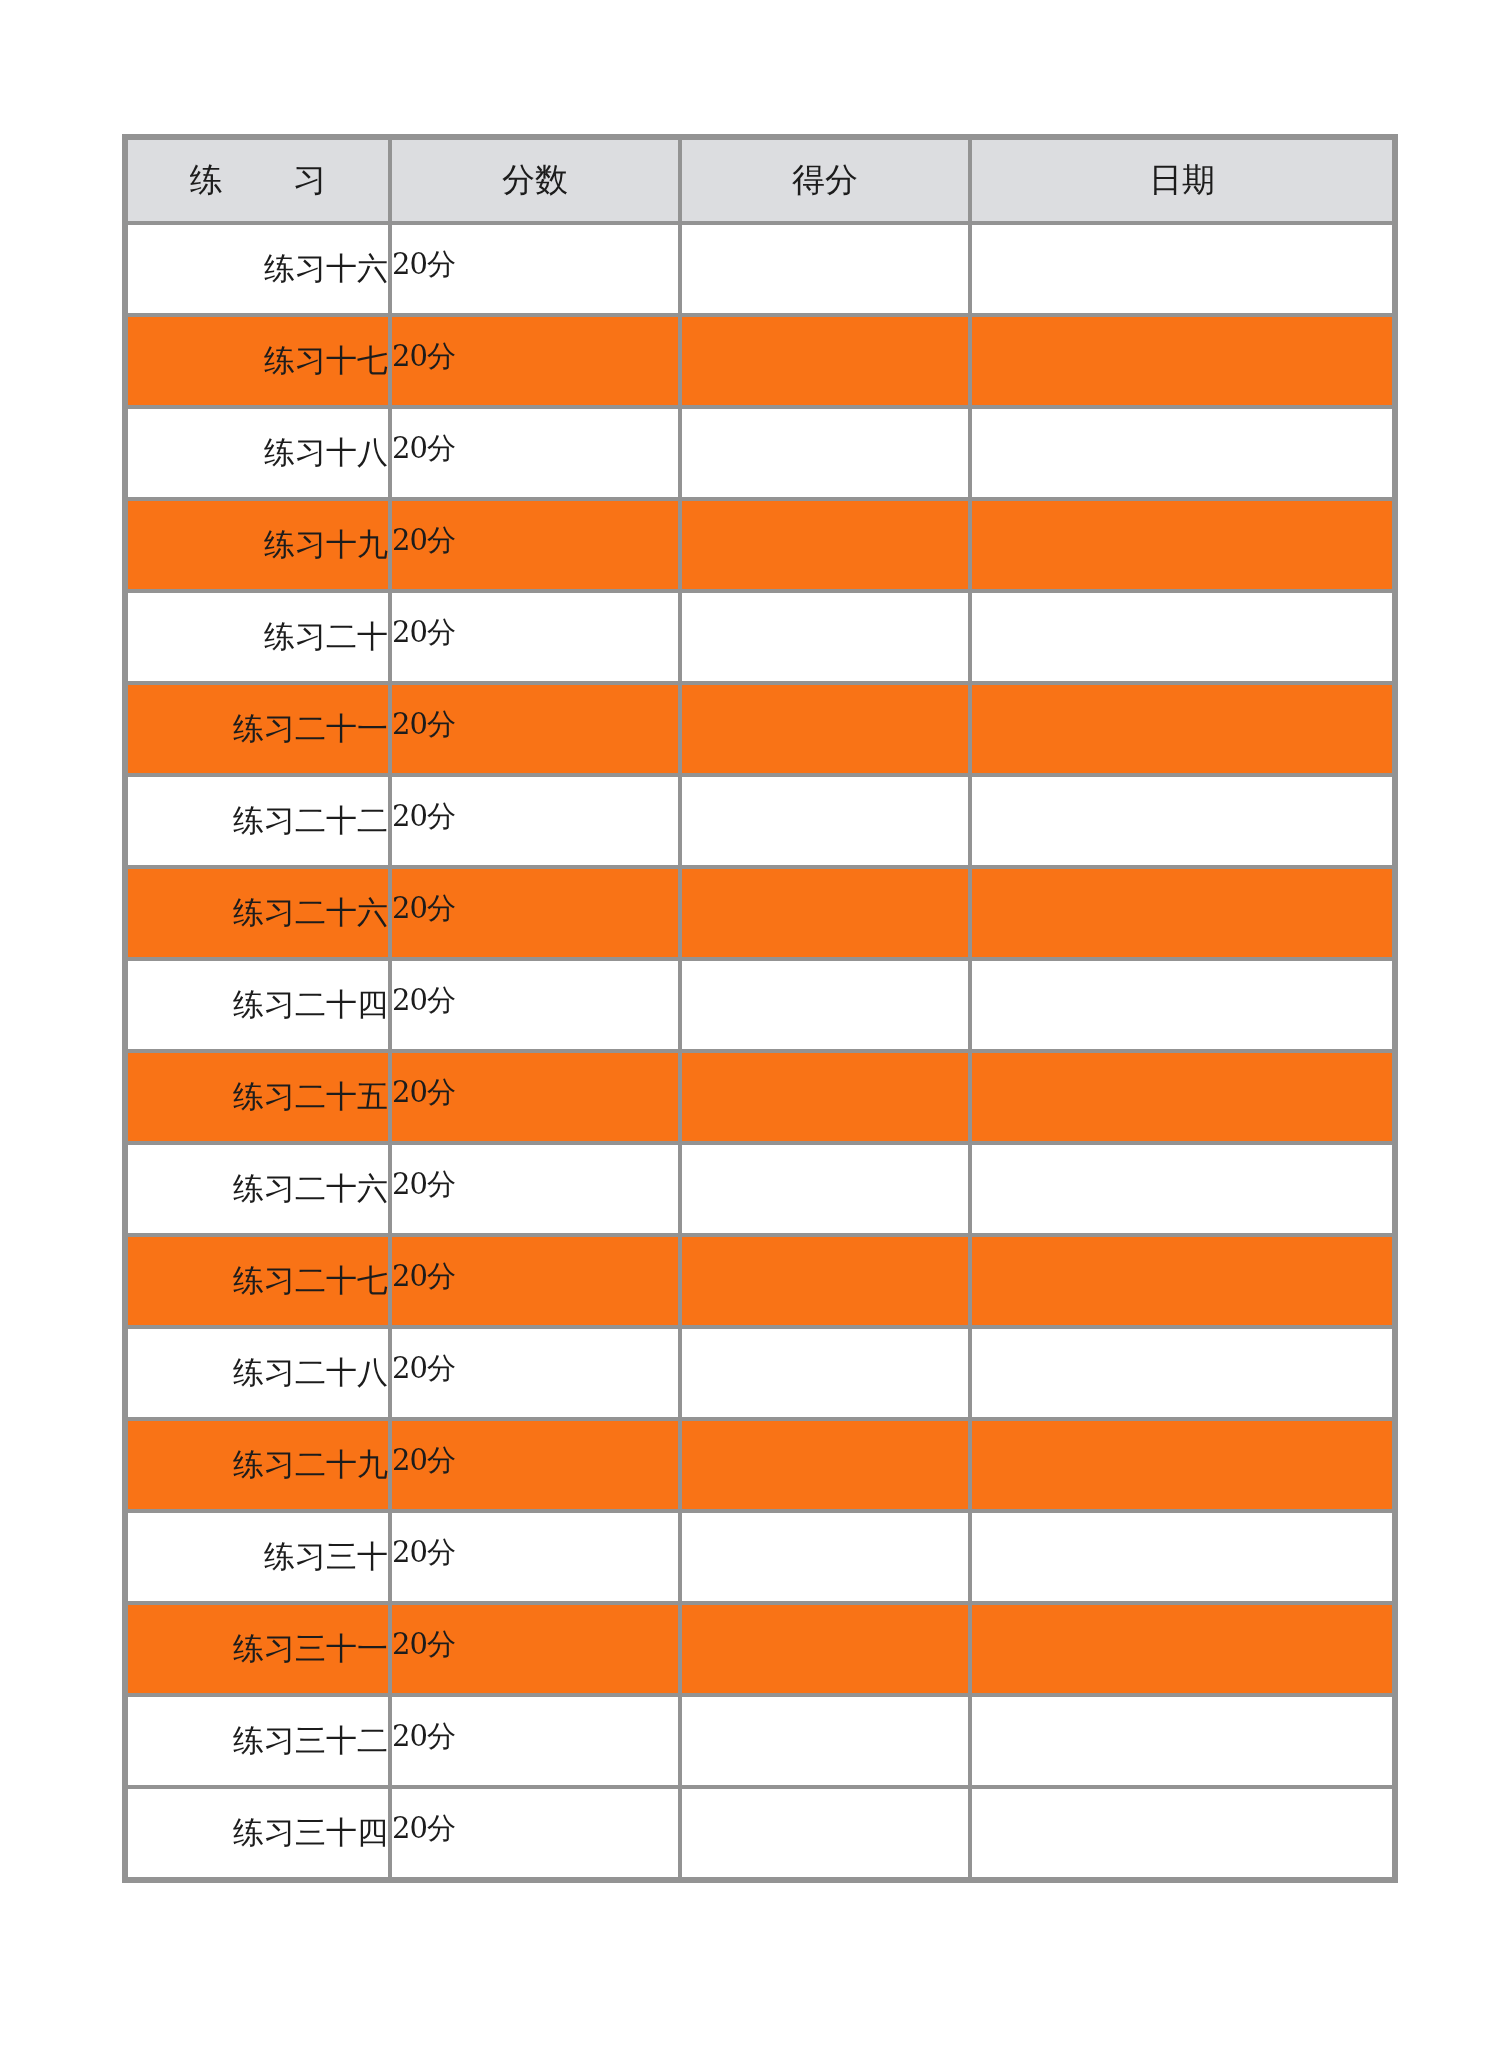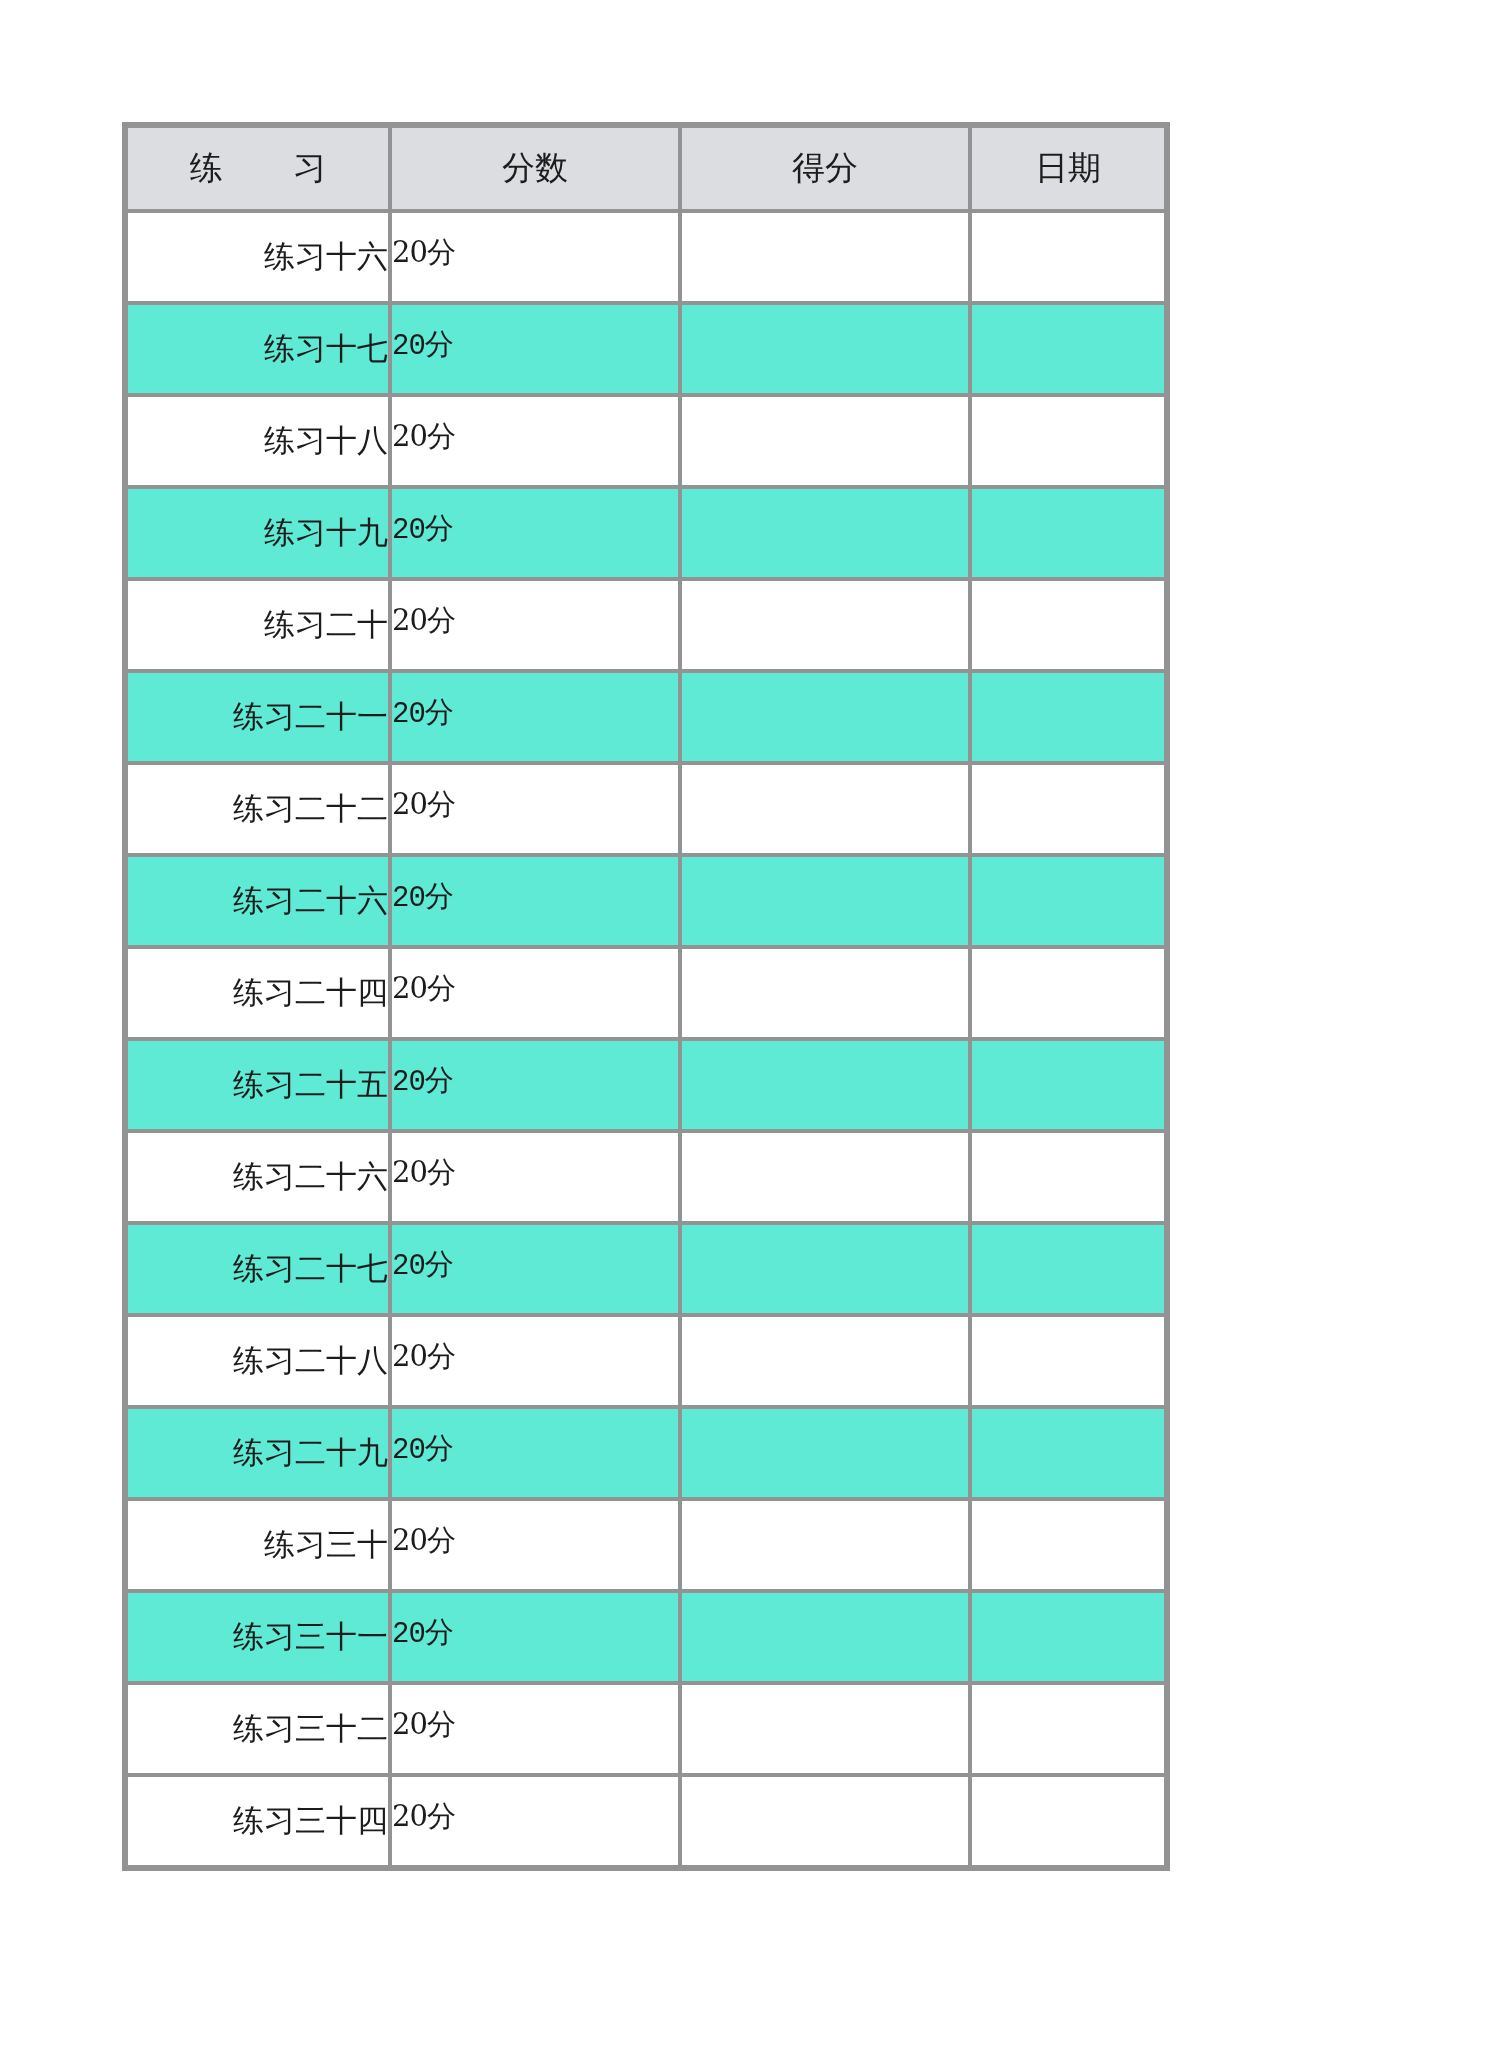--- a/index.html
+++ b/index.html
@@ -1,39 +1,39 @@
 <!DOCTYPE html>
 <html><head>
   <meta charset="utf-8">
   <style>
     html, body { margin: 0; padding: 0; background: #ffffff; }
     body { width: 1499px; height: 2051px; position: relative; overflow: hidden; }
     .score-table {
       position: absolute;
-      left: 122px; top: 122px;
-      width: 1048px;
+      left: 122px; top: 134px;
+      width: 1276px;
       border-collapse: collapse;
       border: 6px solid #939393;
       table-layout: fixed;
     }
     .score-table th, .score-table td {
       border: 4px solid #939393;
       padding: 0;
       color: #1c1c1c;
     }
     .score-table th {
       height: 81px;
       background: #dcdde0;
       font-family: "DejaVu Sans", sans-serif;
       font-size: 33px;
       font-weight: normal;
       text-align: center;
     }
     .score-table td { height: 80px; }
-    .score-table tr.shaded td { background: #5eead4; font-family: Liberation Mono, monospace; }
+    .score-table tr.shaded td { background: #f97316; }
     .score-table tr.plain td { background: #ffffff; }
     .col-name { width: 265px; }
     .col-points { width: 290px; }
     .col-score { width: 290px; }
     .col-date { width: auto; }
     td.name {
       font-family: "DejaVu Sans", sans-serif;
       font-size: 31px;
       padding-left: 18px;
       text-align: right;

